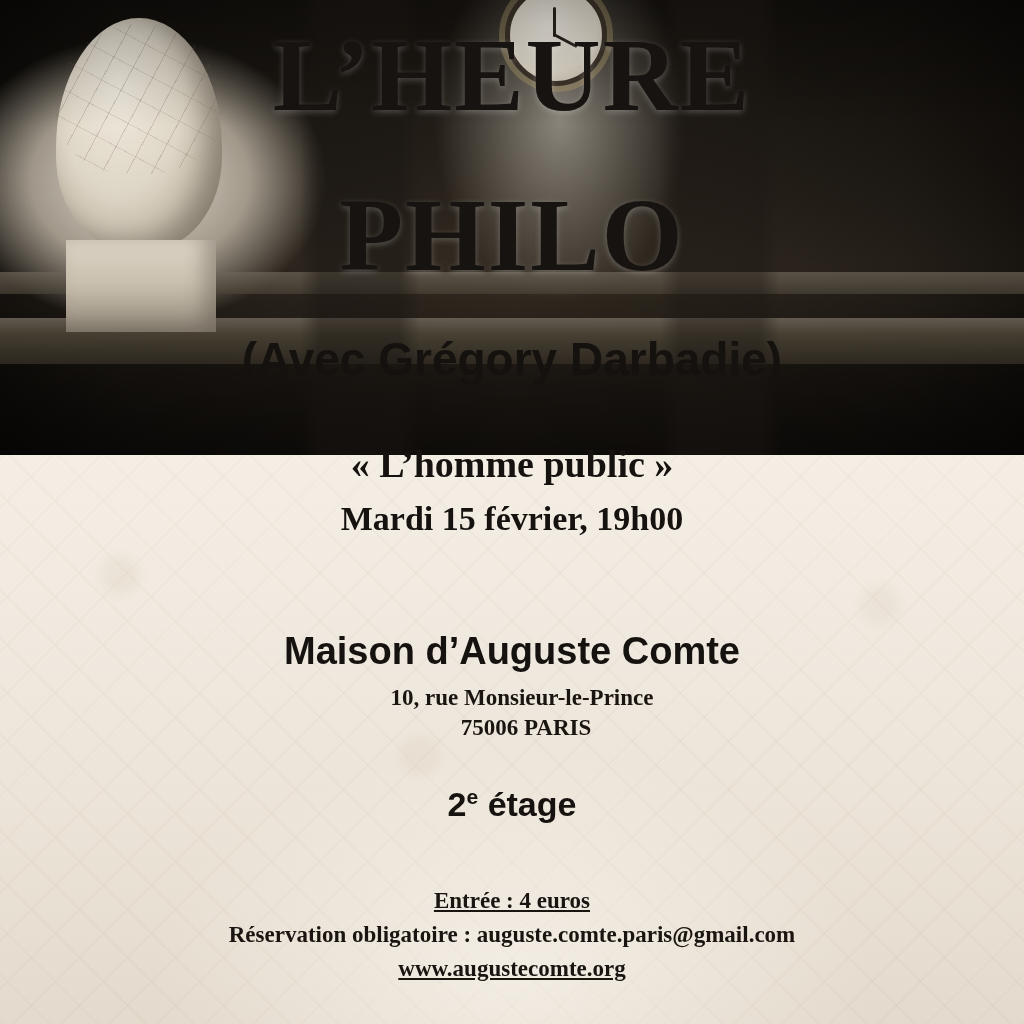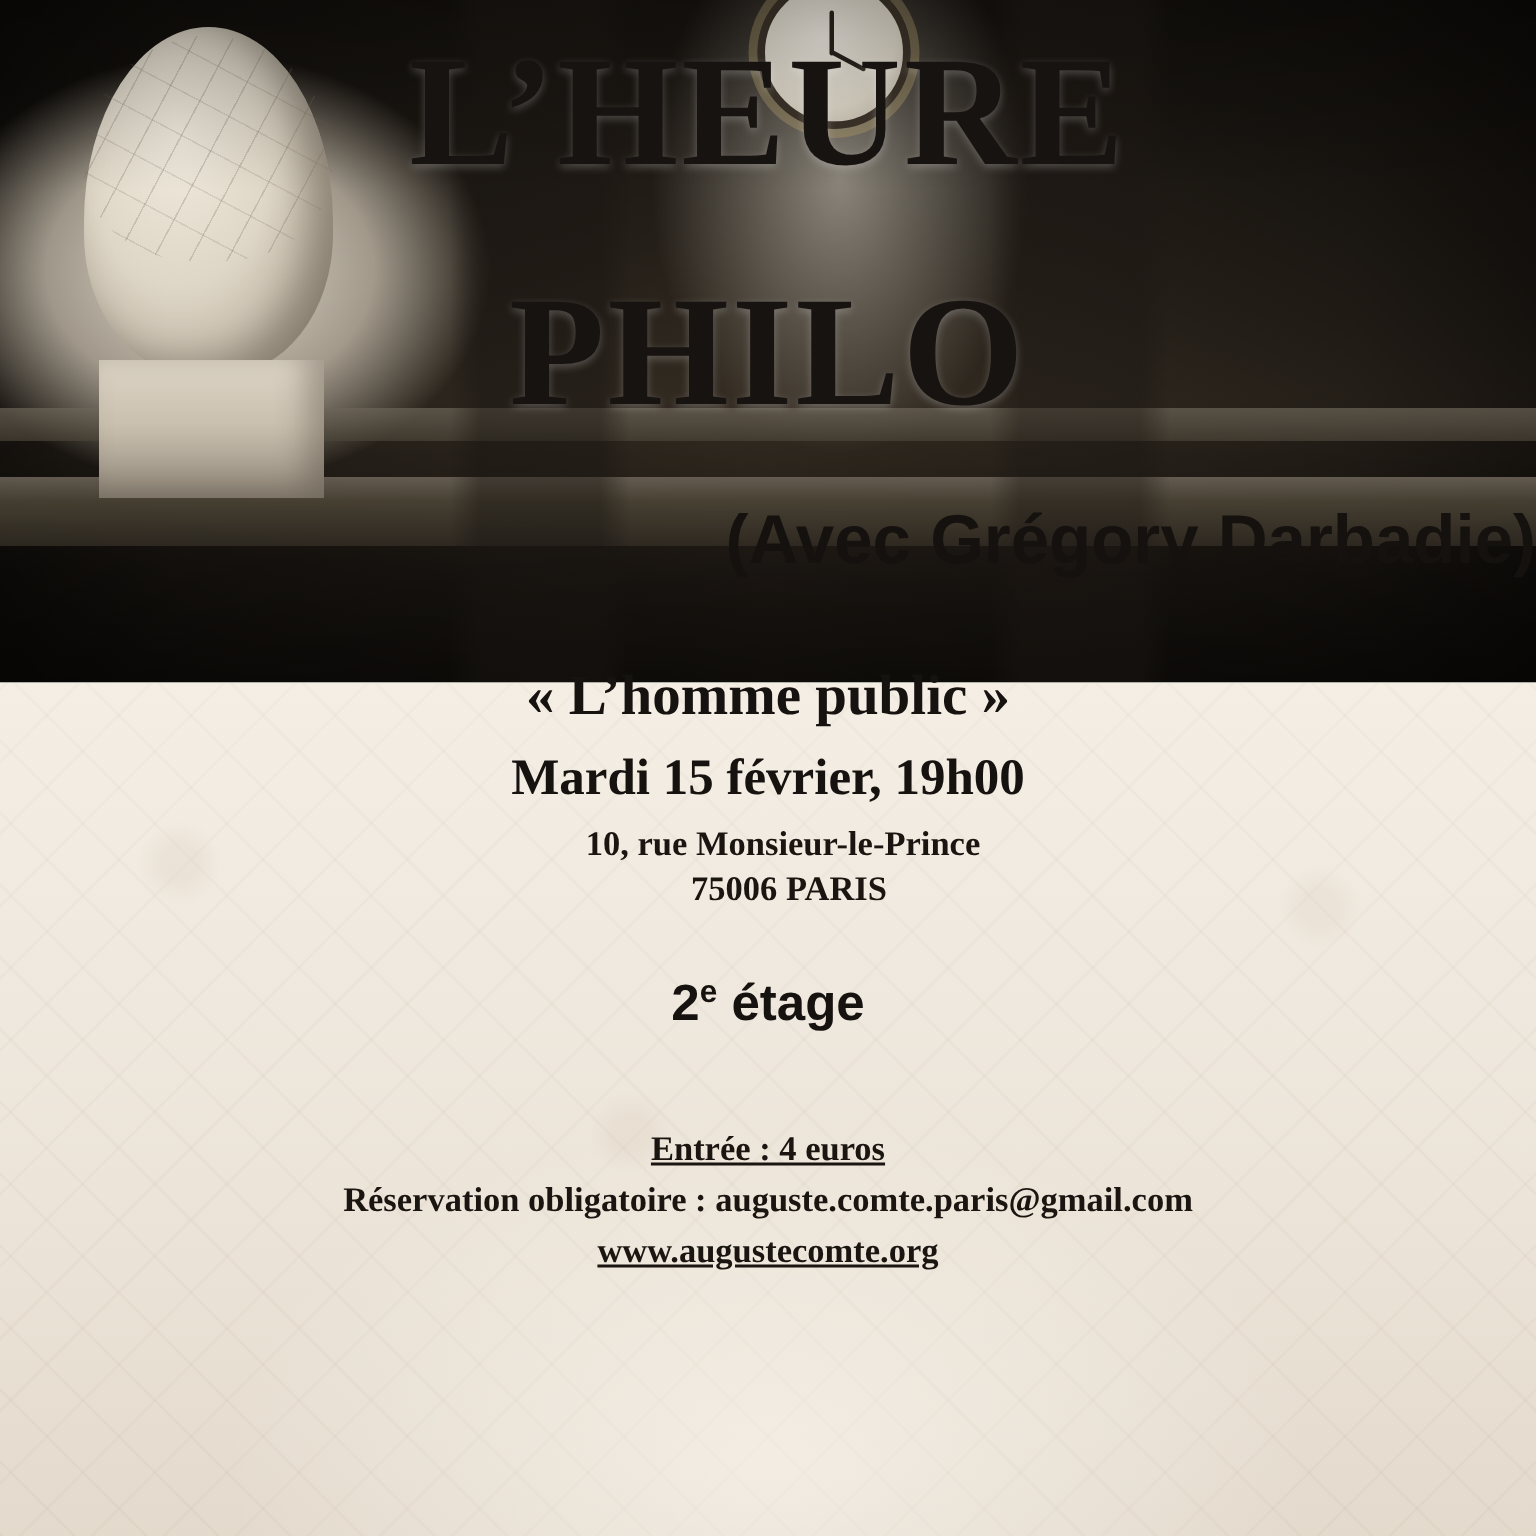--- a/index.html
+++ b/index.html
@@ -129,21 +129,20 @@
     text-shadow: 0 2px 6px rgba(255,255,255,0.25);
   }
   .title-line.second { margin-top: 54px; }
   .subtitle {
     margin-top: 44px;
     font-family: "Liberation Sans", sans-serif;
     font-weight: bold;
     font-size: 46px;
     color: #14110e;
     letter-spacing: 0px;
-    text-align: right;
   }
   .theme {
     margin-top: 56px;
     font-family: "Liberation Serif", serif;
     font-weight: bold;
     font-size: 38px;
     color: #16120f;
   }
   .datetime {
     margin-top: 14px;
@@ -232,20 +231,21 @@
       <div class="title-line">L’HEURE</div>
       <div class="title-line second">PHILO</div>
     </div>
 
     <div class="subtitle">(Avec Grégory Darbadie)</div>
 
     <div class="theme">« L’homme public »</div>
 
     <div class="datetime">Mardi 15 février, 19h00</div>
 
+    <div class="venue">Maison d’Auguste Comte</div>
     <div class="address-1">10, rue Monsieur-le-Prince</div>
     <div class="address-2">75006 PARIS</div>
 
     <div class="floor-info">
       <span>2</span><sup>e</sup><span> étage</span>
     </div>
 
     <div class="fees">
       <span class="u">Entrée : 4 euros</span>
     </div>

